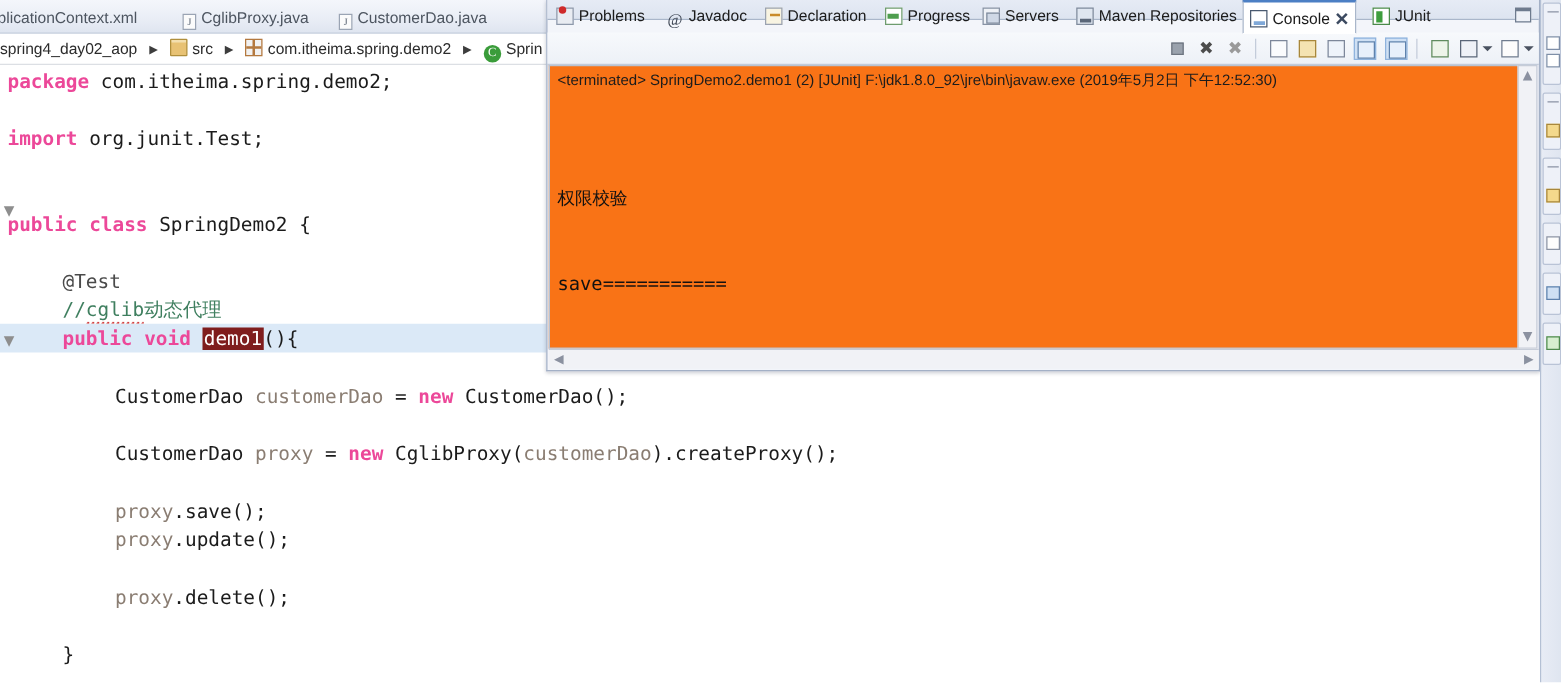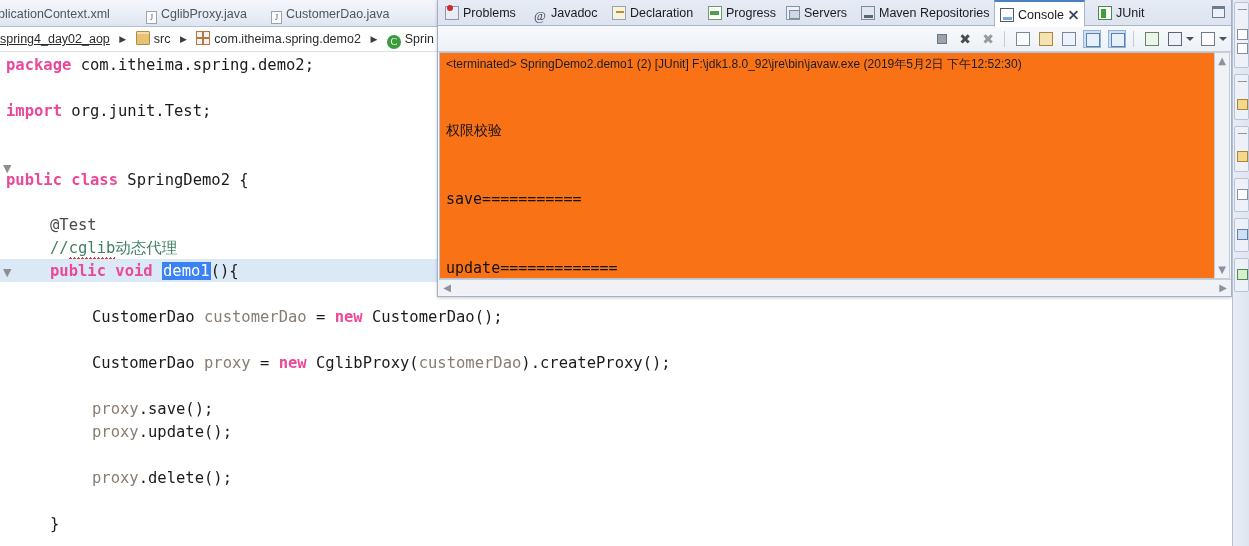--- a/index.html
+++ b/index.html
@@ -81,21 +81,21 @@
   .kw   { color:#ec4899; font-weight:bold; }
   .ann  { color:#4a4a4a; }
   .cmt  { color:#3f7f5f; }
   .lvar { color:#8a7d72; }
   .plain{ color:#1b1b1b; }
   .sel-line {
     position:absolute; left:0; width:1232px; height:23px;
     background:#dbe9f7;
   }
   .selword {
-    background:#3b82f6; color:#ffffff; padding:0 1px;
+    background:#7f1d1d; color:#ffffff; padding:0 1px;
   }
   .squiggle {
     background-image:
       radial-gradient(circle at 1.5px 2.4px, #d04040 1.1px, rgba(0,0,0,0) 1.2px);
     background-size:4px 3px;
     background-repeat: repeat-x;
     background-position: left bottom 0px;
     padding-bottom:2px;
   }
   
@@ -108,21 +108,21 @@
   
   #console-view {
     position:absolute; left:437px; top:0px; width:795px; height:297px;
     background:#f3f5fa;
     border:1px solid #a3b0c6;
     border-top:none;
     box-shadow: 0 1px 3px rgba(60,70,90,0.28);
   }
   
   #cv-tabs {
-    position:absolute; left:0; top:0; width:793px; height:26px;
+    position:absolute; left:0; top:0; width:793px; height:16px;
     background: linear-gradient(to bottom,#e6ebf5 0%, #dde4f0 100%);
     border-bottom:1px solid #a9b6ca;
   }
   .cvtab {
     position:absolute; top:1px; height:25px; line-height:25px;
     font-size:12.5px; color:#1b1b1b; white-space:nowrap; padding:0 5px;
   }
   .cvtab.active {
     background:#ffffff;
     border:1px solid #a9b6ca; border-bottom:1px solid #ffffff;
@@ -199,21 +199,21 @@
   #cv-head-line {
     position:absolute; left:6px; top:3px;
     font-size:12px; color:#1c1c1c; white-space:nowrap;
     font-family:"Liberation Sans", sans-serif;
   }
   #cv-out {
     position:absolute; left:6px; top:20px; width:760px;
     font-family:"DejaVu Sans Mono","Liberation Mono", monospace;
     font-size:15px; color:#111111; line-height:23px; white-space:pre;
   }
-  #cv-out .cn { font-family:Liberation Sans, sans-serif; font-size:14px; }
+  #cv-out .cn { font-family:Liberation Sans, sans-serif; font-size:14px;margin-top:28px; }
 
   
   #cv-vsb {
     position:absolute; right:1px; top:52px; width:16px; height:227px;
     background:#f1f2f6; border:1px solid #c6ccd8;
   }
   .sbar-arrow {
     position:absolute; left:0; width:14px; height:14px;
     color:#8b91a0; font-size:10px; line-height:14px; text-align:center;
     font-family:"DejaVu Sans", sans-serif;
@@ -256,21 +256,21 @@
       </div>
       <div class="etab" id="etab1">
         <span class="jicon">J</span><span>CglibProxy.java</span>
       </div>
       <div class="etab" id="etab2">
         <span class="jicon">J</span><span>CustomerDao.java</span>
       </div>
     </div>
 
     <div id="breadcrumb">
-      <span class="crumb" style="padding-left:0;text-decoration:underline;"><span>spring4_day02_aop</span></span>
+      <span class="crumb" style="padding-left:0;"><span>spring4_day02_aop</span></span>
       <span class="sep">▶</span>
       <span class="crumb"><span class="bc-ico ico-folder"></span><span>src</span></span>
       <span class="sep">▶</span>
       <span class="crumb"><span class="bc-ico ico-pkg"></span><span>com.itheima.spring.demo2</span></span>
       <span class="sep">▶</span>
       <span class="crumb"><span class="bc-ico ico-class">C</span><span>Sprin</span></span>
     </div>
 
     <div id="code">
 

